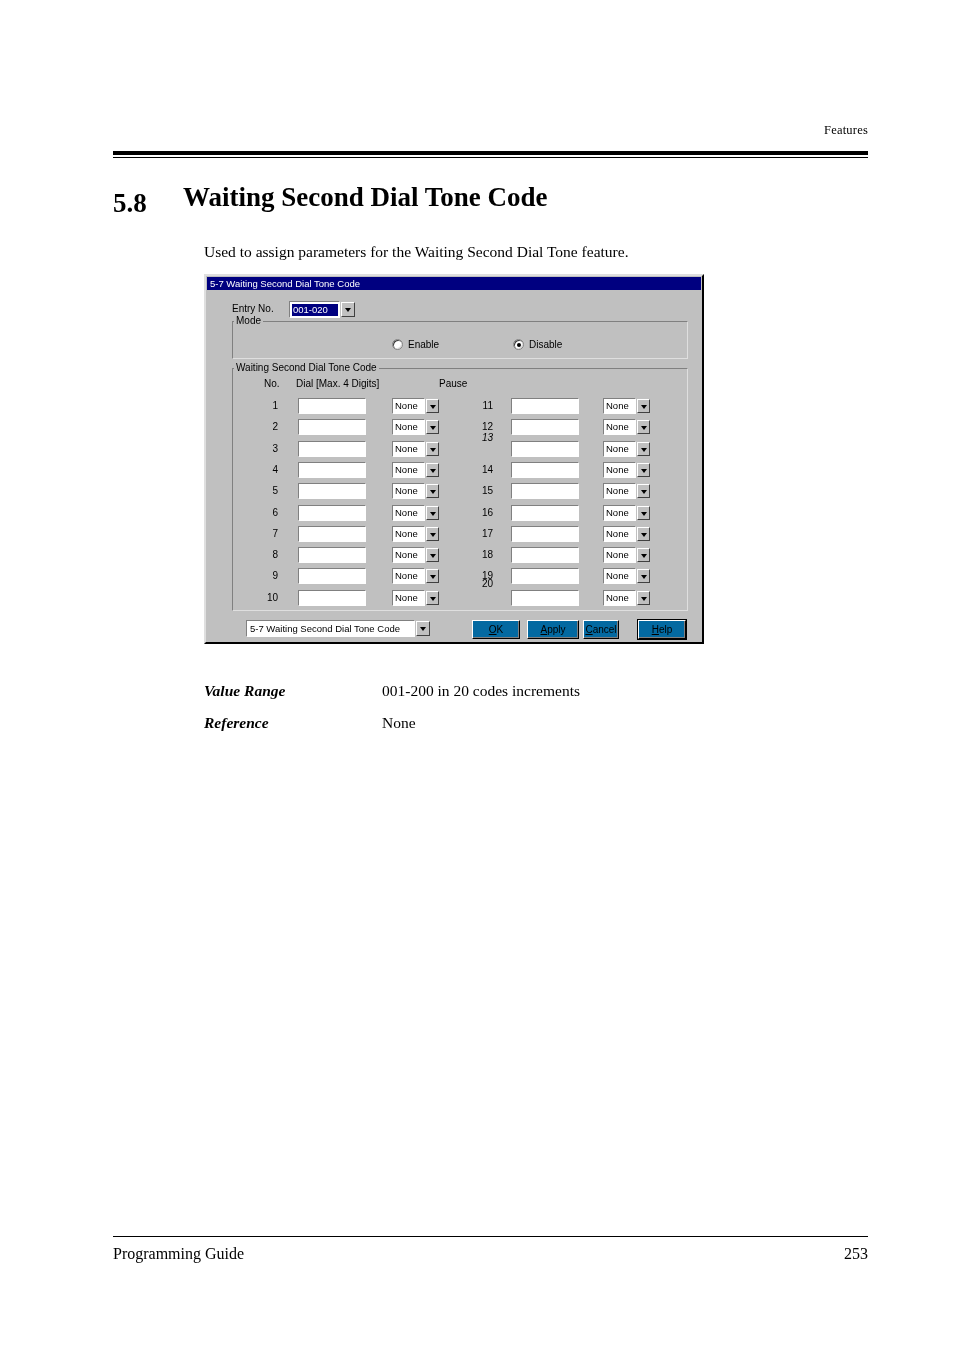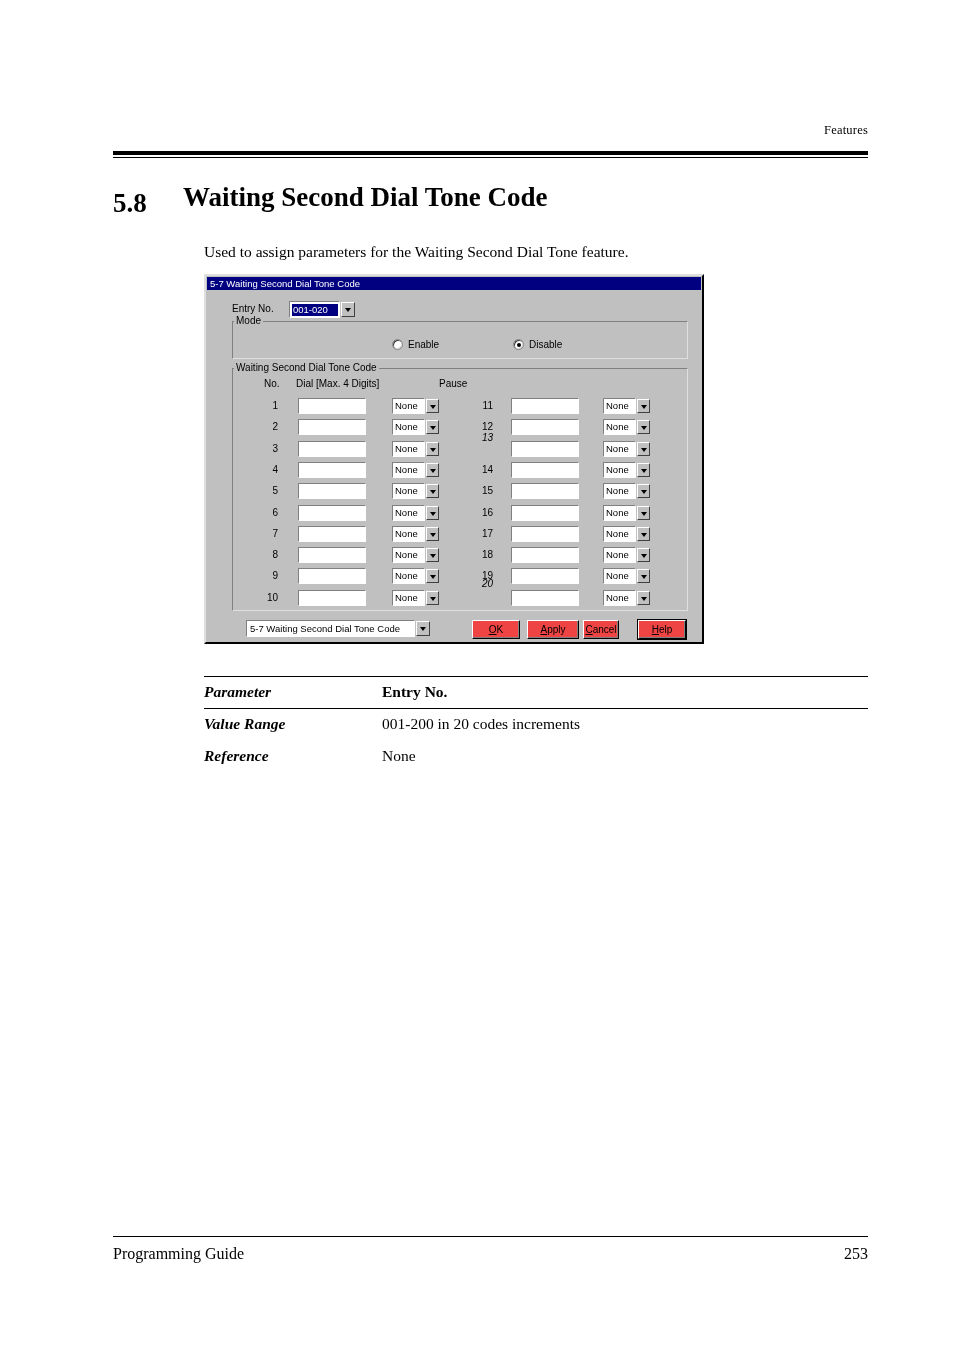--- a/index.html
+++ b/index.html
@@ -277,21 +277,21 @@
     font-size: 9.5px;
     line-height: 15px;
     padding-left: 3px;
     white-space: nowrap;
   }
 
   
   .btn {
     position: absolute;
     height: 19px;
-    background: #ef4444;
+    background: #0369a1;
     border-top: 1px solid #ffffff;
     border-left: 1px solid #ffffff;
     border-right: 1px solid #000000;
     border-bottom: 1px solid #000000;
     box-shadow: inset -1px -1px 0 #808080;
     box-sizing: border-box;
     font-family: "Liberation Sans", sans-serif;
     font-size: 10px;
     line-height: 17px;
     text-align: center;
@@ -505,45 +505,41 @@
     <div class="pause-combo" style="left: 603px; top: 547.1px;">
       <div class="pause-text">None</div>
       <div class="pause-arrow"></div>
     </div>
     <div class="rownum" style="left: 477px; top: 570.4px;">19</div>
     <div class="dialfield" style="left: 511px; top: 568.4px;"></div>
     <div class="pause-combo" style="left: 603px; top: 568.4px;">
       <div class="pause-text">None</div>
       <div class="pause-arrow"></div>
     </div>
-    <div class="rownum" style="left: 477px; top: 578px; font-style: italic;">20</div>
+    <div class="rownum" style="left: 477px; top: 578px;">20</div>
     <div class="dialfield" style="left: 511px; top: 589.7px;"></div>
     <div class="pause-combo" style="left: 603px; top: 589.7px;">
       <div class="pause-text">None</div>
       <div class="pause-arrow"></div>
     </div>
   </div>
 
 <div class="nav-combo">
   <div class="nav-text">5-7 Waiting Second Dial Tone Code</div>
   <div class="combo-arrow" style="left:170px;"></div>
 </div>
 
 <div class="btn" style="left:472px; top:620px; width:48px;"><u>O</u>K</div>
 <div class="btn" style="left:527px; top:620px; width:52px;"><u>A</u>pply</div>
 <div class="btn" style="left:583px; top:620px; width:36px;"><u>C</u>ancel</div>
 <div class="btn default" style="left:638px; top:620px; width:48px;"><u>H</u>elp</div>
 
 <div class="ptable">
   <table>
     <tbody id="ptable-body">
-        <tr class="head">
-          <td class="k topline">Parameter</td>
-          <td class="v topline">Entry No.</td>
-        </tr>
         <tr>
           <td class="k">Value Range</td>
           <td>001-200 in 20 codes increments</td>
         </tr>
         <tr>
           <td class="k">Reference</td>
           <td>None</td>
         </tr>
       </tbody>
   </table>

